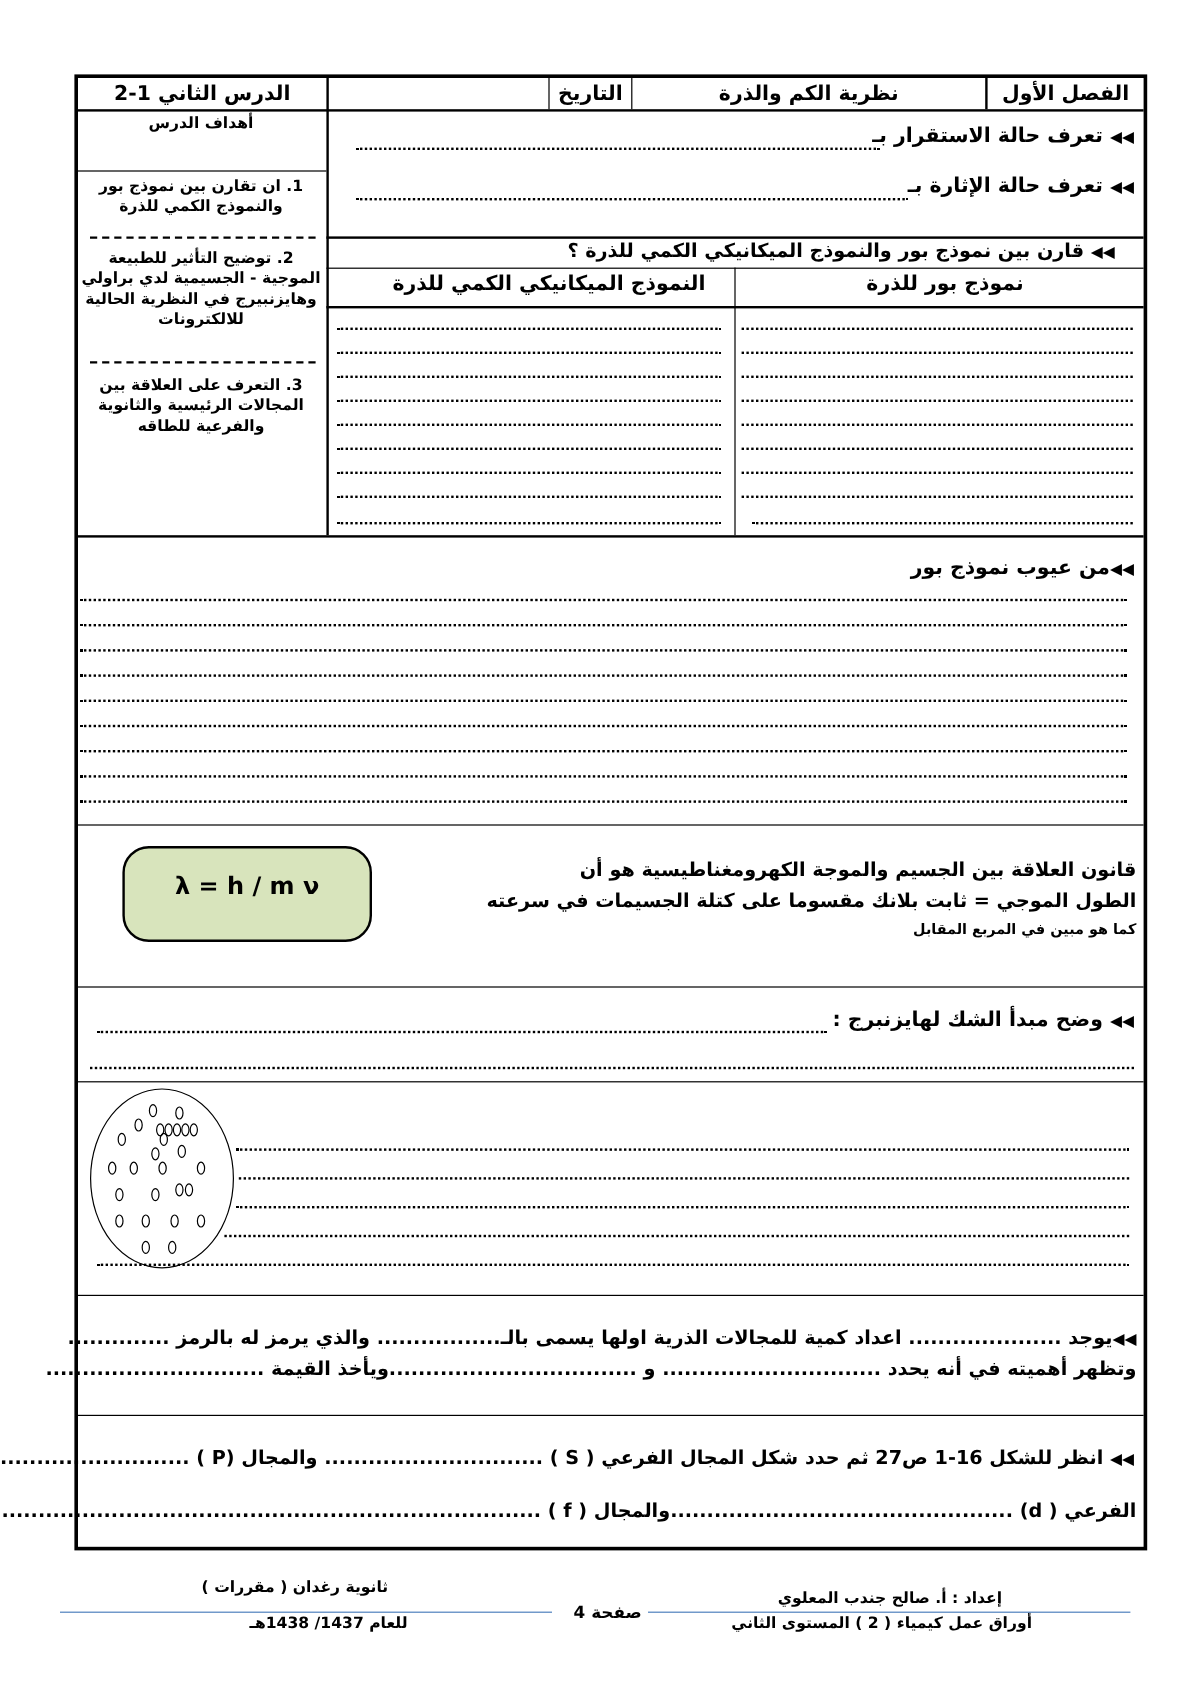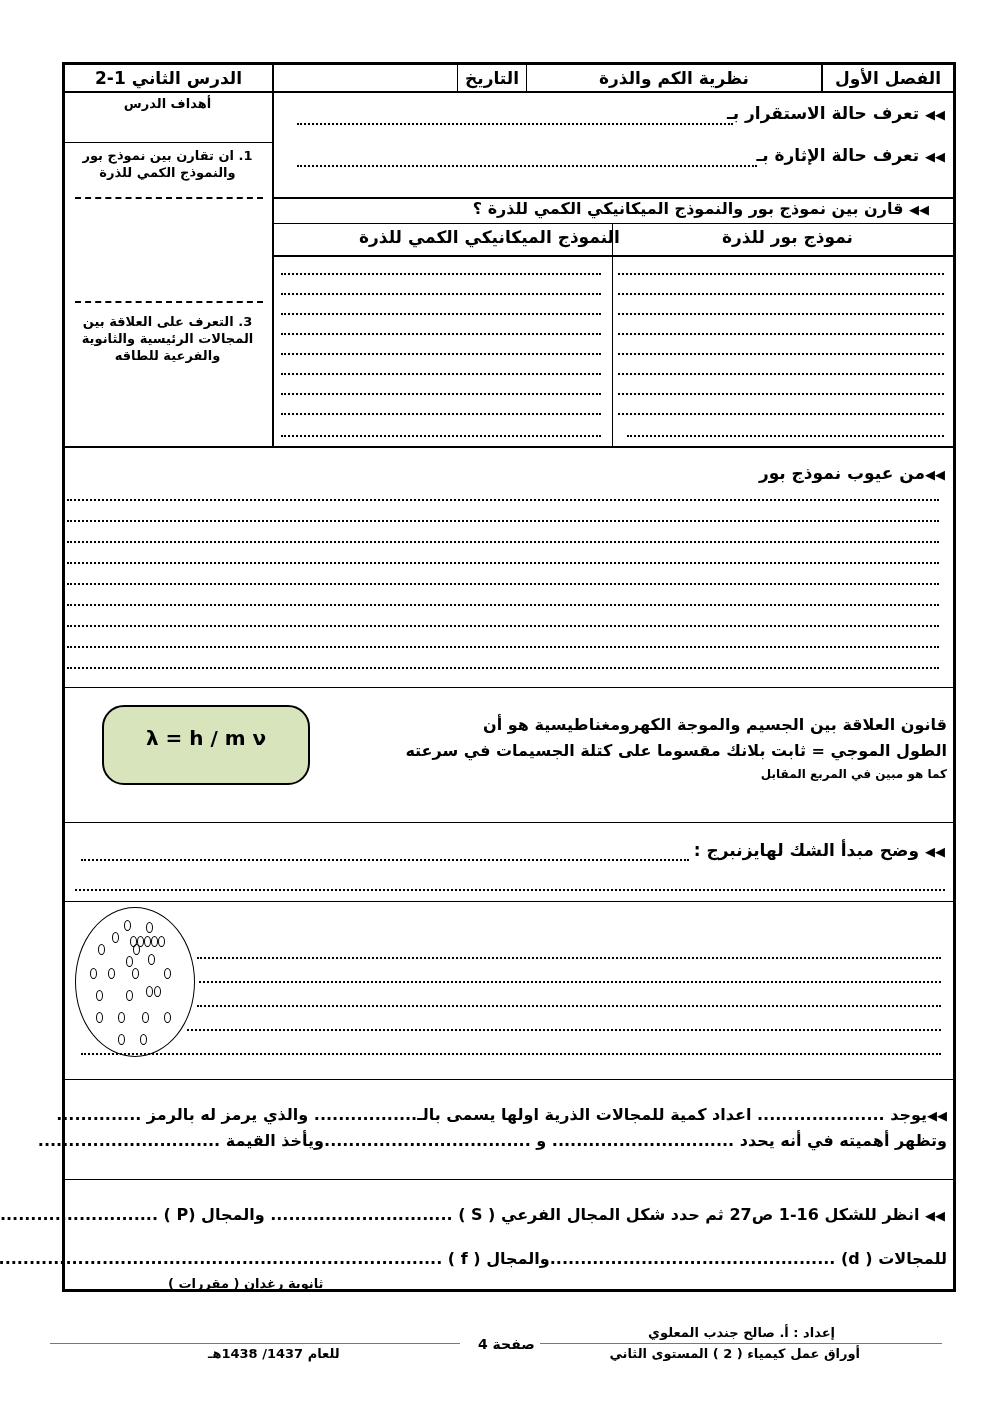--- a/index.html
+++ b/index.html
@@ -34,33 +34,34 @@
   <div class="vline" style="right:495px;top:0;height:26px;"></div>
   <div class="hdr" style="right:496px;width:186px;"></div>
   <div class="vline thick" style="left:207px;top:0;height:381px;"></div>
   <div class="hdr" style="left:0;width:207px;">الدرس الثاني 1-2</div>
   <div class="hline" style="left:0;right:0;top:26px;"></div>
 
   <div class="goals" style="top:30px;">أهداف الدرس</div>
   <div class="hline thin" style="left:0;width:207px;top:77px;"></div>
   <div class="goals" style="top:82px;">1. ان تقارن بين نموذج بور والنموذج الكمي للذرة</div>
   <div class="dash" style="top:132px;"></div>
+  <div class="goals" style="top:142px;">2. توضيح التأثير للطبيعة الموجية - الجسيمية لدي براولي وهايزنبيرج في النظرية الحالية للالكترونات</div>
   <div class="dash" style="top:236px;"></div>
   <div class="goals" style="top:248px;">3. التعرف على العلاقة بين المجالات الرئيسية والثانوية والفرعية للطاقه</div>
 
   <div class="q" style="right:8px;top:38px;"><span class="arrow">◀◀</span> <span>تعرف حالة الاستقرار بـ</span></div>
   <div class="dots" style="left:232px;width:436px;top:58px;"></div>
   <div class="q" style="right:8px;top:80px;"><span class="arrow">◀◀</span> <span>تعرف حالة الإثارة بـ</span></div>
   <div class="dots" style="left:232px;width:460px;top:100px;"></div>
 
   <div class="hline" style="left:207px;right:0;top:132px;"></div>
   <div class="q" style="right:24px;top:134px;font-size:16px;"><span class="arrow">◀◀</span> <span>قارن بين نموذج بور والنموذج الميكانيكي الكمي للذرة ؟</span></div>
   <div class="hline thin" style="left:207px;right:0;top:158px;"></div>
   <div class="q" style="right:100px;top:162px;">نموذج بور للذرة</div>
-  <div class="q" style="left:262px;top:162px;margin-left:32px;">النموذج الميكانيكي الكمي للذرة</div>
+  <div class="q" style="left:262px;top:162px;">النموذج الميكانيكي الكمي للذرة</div>
   <div class="hline" style="left:207px;right:0;top:190px;"></div>
   <div class="vline" style="left:547px;top:158px;height:223px;"></div>
 
   <div>
     <div class="dots" style="left:216px;width:320px;top:208px;"></div>
     <div class="dots" style="left:216px;width:320px;top:228px;"></div>
     <div class="dots" style="left:216px;width:320px;top:248px;"></div>
     <div class="dots" style="left:216px;width:320px;top:268px;"></div>
     <div class="dots" style="left:216px;width:320px;top:288px;"></div>
     <div class="dots" style="left:216px;width:320px;top:308px;"></div>
@@ -157,25 +158,25 @@
   </div>
   <div class="hline thin" style="left:0;right:0;top:1114px;"></div>
 
   <div class="q" style="right:8px;top:1140px;font-size:16px;">
     <span class="arrow">◀◀</span> <span>انظر للشكل 16-1 ص27 ثم حدد شكل المجال الفرعي ( S )</span>
     <span>..............................</span>
     <span>والمجال (P )</span>
     <span>................................</span>
   </div>
   <div class="q" style="right:6px;top:1184px;font-size:16px;">
-    <span>للمجالات ( d)</span>
+    <span>الفرعي ( d)</span>
     <span>...............................................</span><span>والمجال ( f )</span>
     <span>...............................................................................</span>
   </div>
 </div>
 
 <div class="footer-text" style="right:157px;top:1325px;">إعداد : أ. صالح جندب المعلوي</div>
 <div class="footer-text" style="right:132px;top:1346px;">أوراق عمل كيمياء ( 2 ) المستوى الثاني</div>
 <div class="fline" style="left:540px;width:402px;top:1343px;"></div>
 <div class="footer-text" style="left:478px;top:1336px;font-size:14px;">صفحة 4</div>
 <div class="fline" style="left:50px;width:410px;top:1343px;"></div>
-<div class="footer-text" style="left:168px;top:1276px;">ثانوية رغدان ( مقررات )</div>
+<div class="footer-text" style="left:168px;top:1316px;">ثانوية رغدان ( مقررات )</div>
 <div class="footer-text" style="left:208px;top:1346px;">للعام 1437/ 1438هـ</div>
 
 </body></html>

